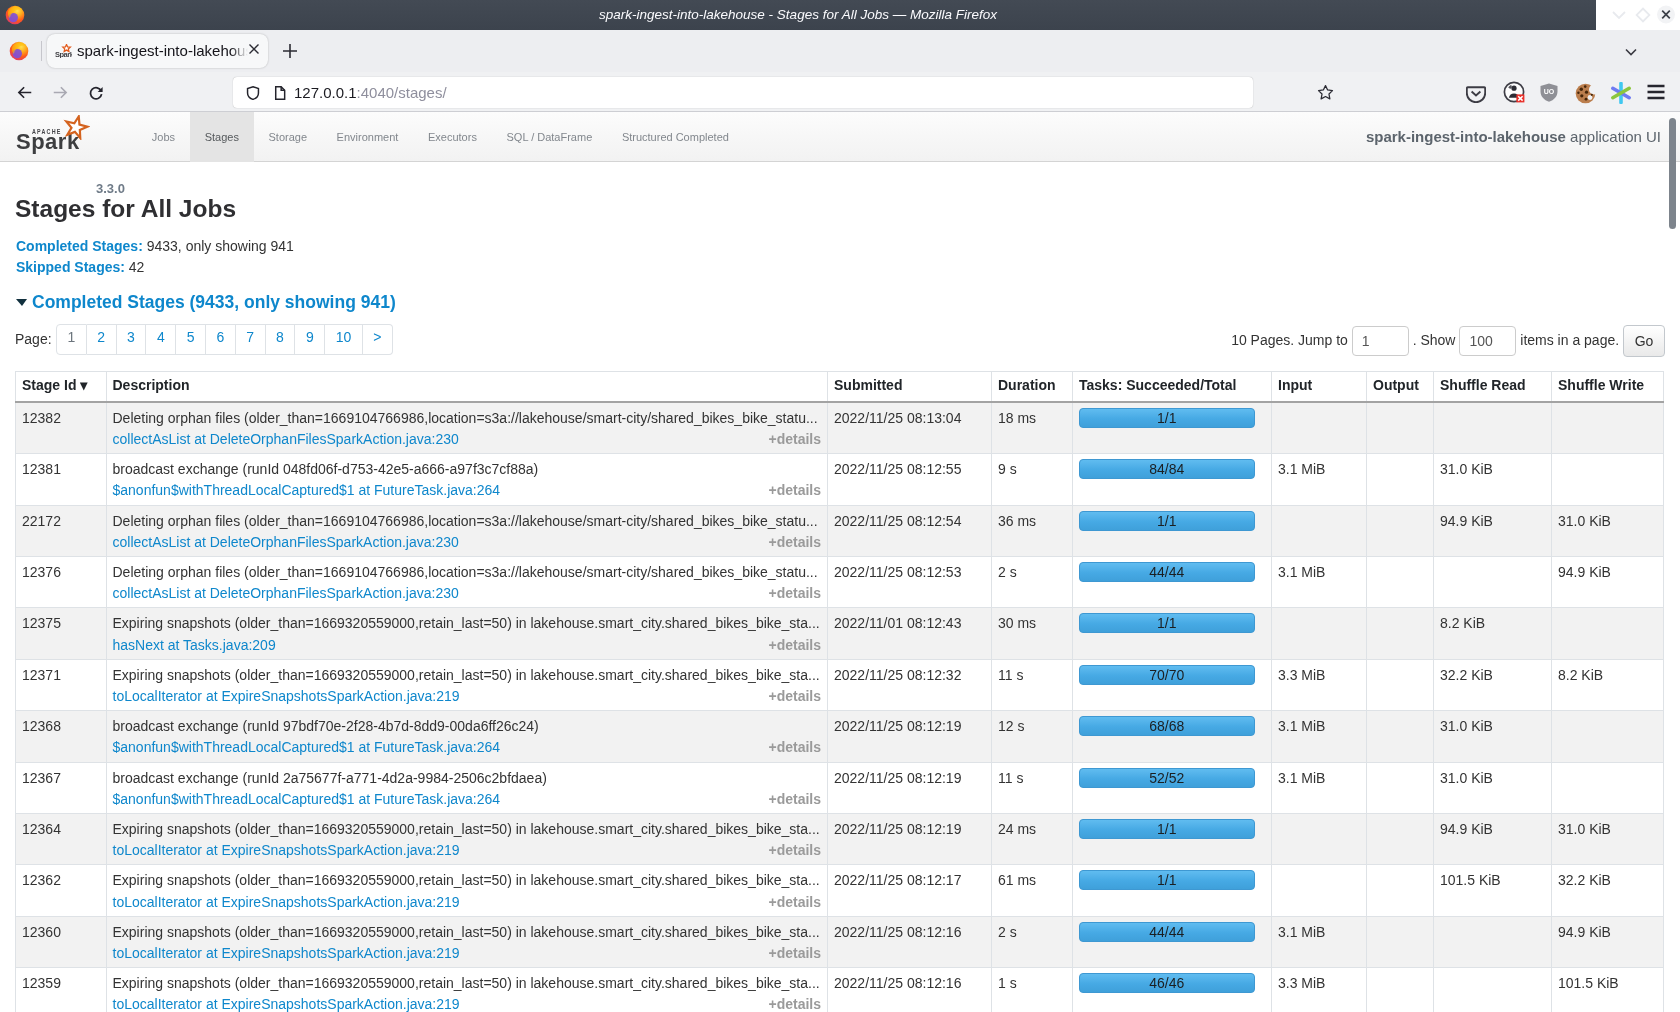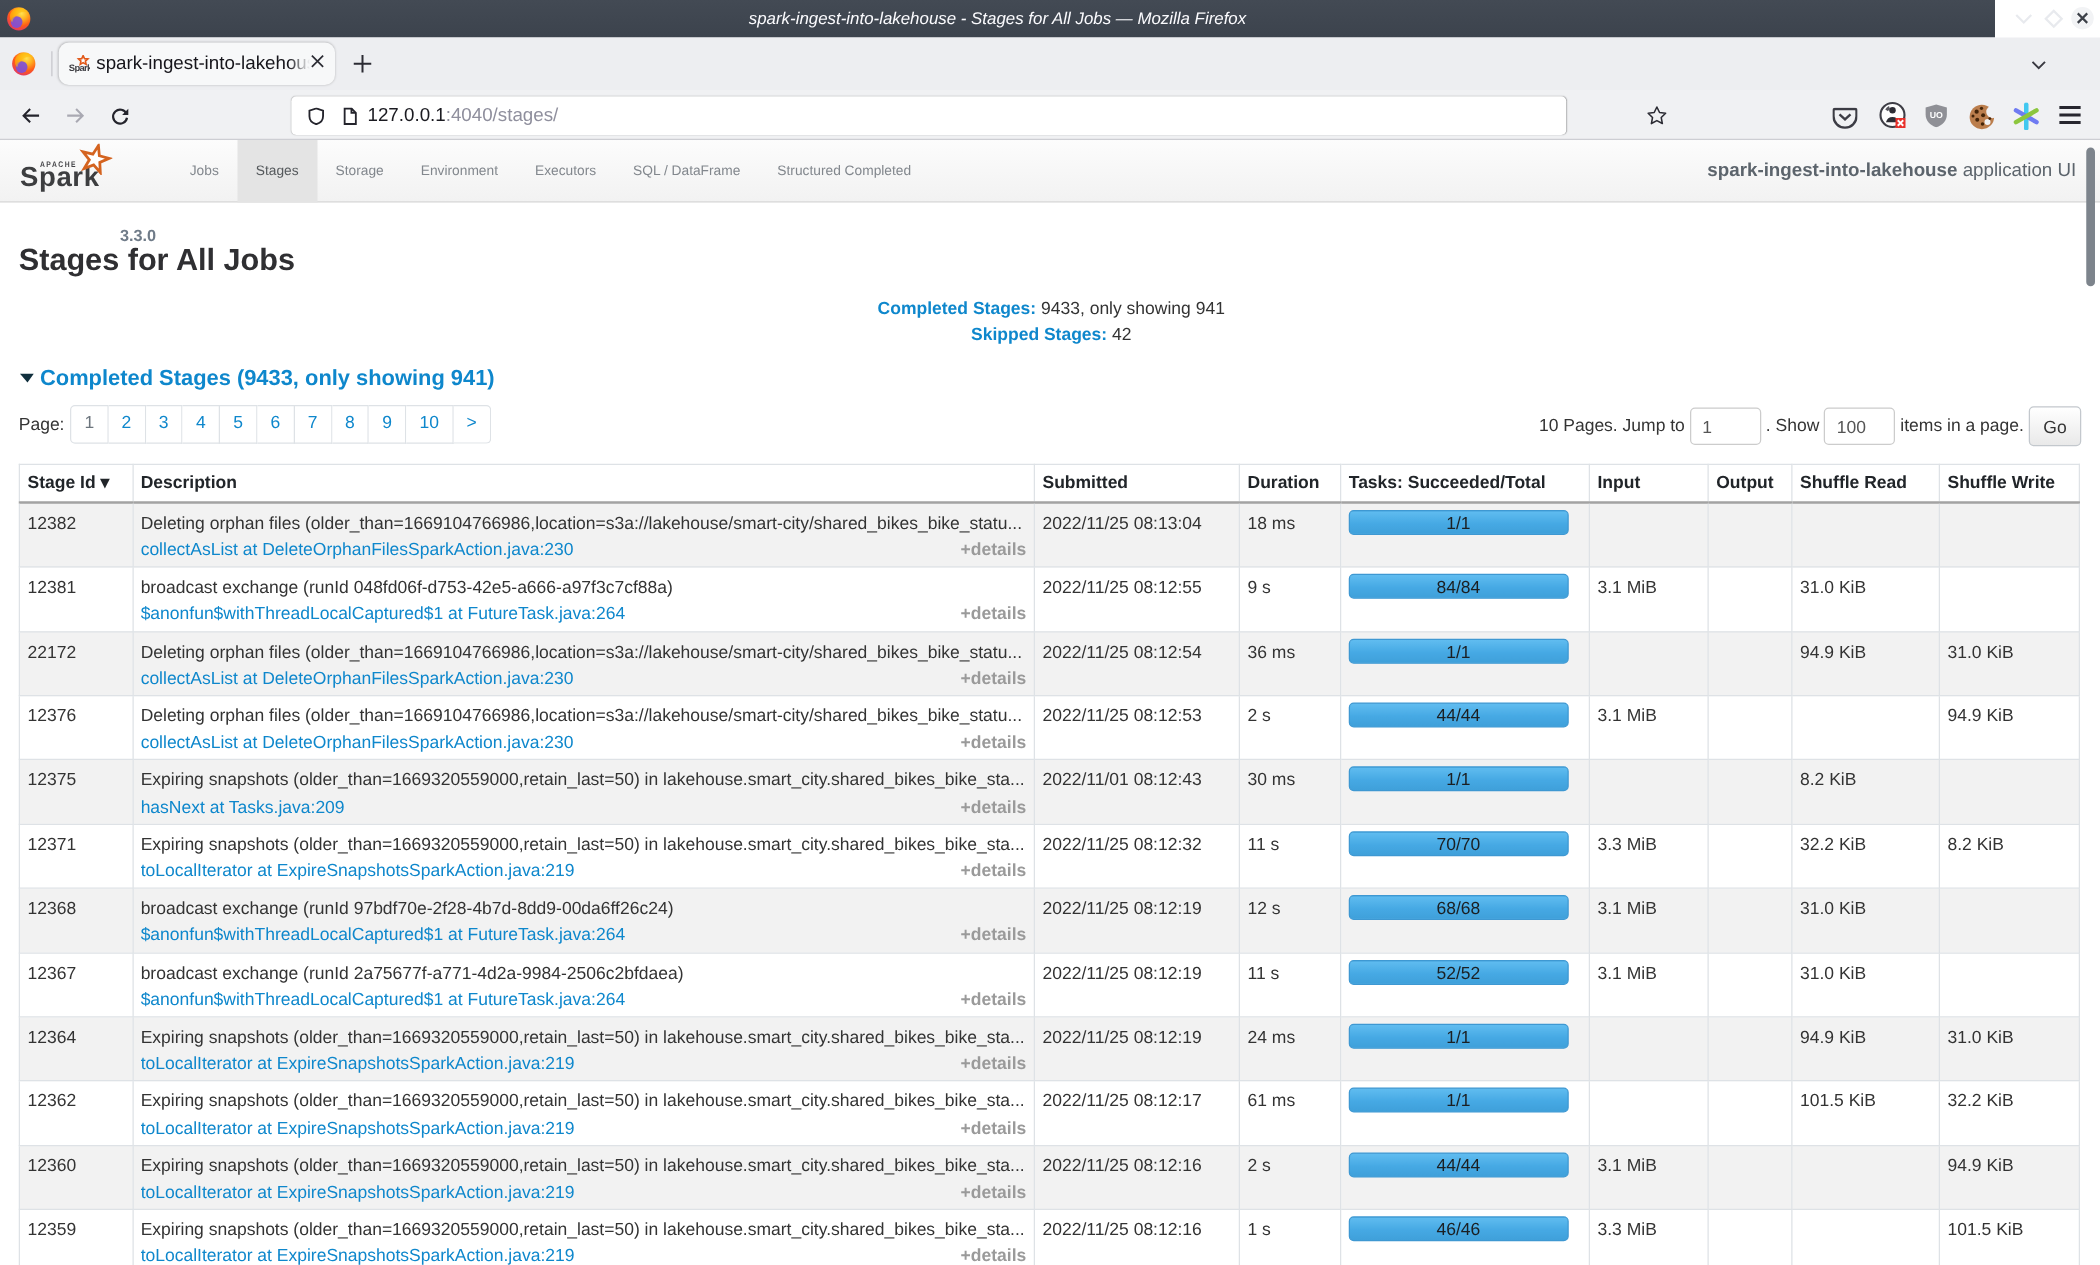--- a/index.html
+++ b/index.html
@@ -46,21 +46,21 @@
 .navlinks { position:absolute; left:137px; top:0; height:50px; }
 .navlinks a { float:left; display:block; height:50px; line-height:50px; padding:0 14.8px;
   font-size:11px; color:#82878d; text-decoration:none; }
 .navlinks a.active { background:#e4e4e4; color:#55595c; }
 .appname { position:absolute; right:19px; top:0; height:50px; line-height:50px; font-size:15px; color:#5c646c; }
 .appname b { font-weight:bold; }
 
 
 .content { position:absolute; left:0; top:162px; width:1666px; }
 .pagetitle { margin:33px 0 0 15px; font-size:24.5px; font-weight:bold; color:#2f2f32; }
-.sumlist { margin:13px 0 0 16px; font-size:14px; color:#333; line-height:21.4px;text-align:center; }
+.sumlist { margin:13px 0 0 16px; font-size:14px; color:#333; line-height:21.4px; }
 .sumlist .bl { color:#0e87cc; font-weight:bold; }
 .collhead { margin:13.5px 0 0 16px; font-size:17.5px; font-weight:bold; color:#0e87cc; line-height:21px; }
 .collhead .arr { display:inline-block; width:0; height:0; border-left:6px solid transparent;
   border-right:5px solid transparent; border-top:7px solid #11303e; vertical-align:2px; margin-right:5px; }
 
 .pagerow { position:relative; margin:10.5px 1px 0 15px; height:32px; font-size:14px; color:#333; }
 .pagerow .plabel { position:absolute; left:0; top:7px; }
 .pgroup { position:absolute; left:41px; top:0; }
 .pgroup a { float:left; display:block; text-align:center; padding:3px 10.5px 7px 10.5px;
   border:1px solid #dee2e6; border-left:none; color:#0e87cc; font-size:14px; line-height:19px;

